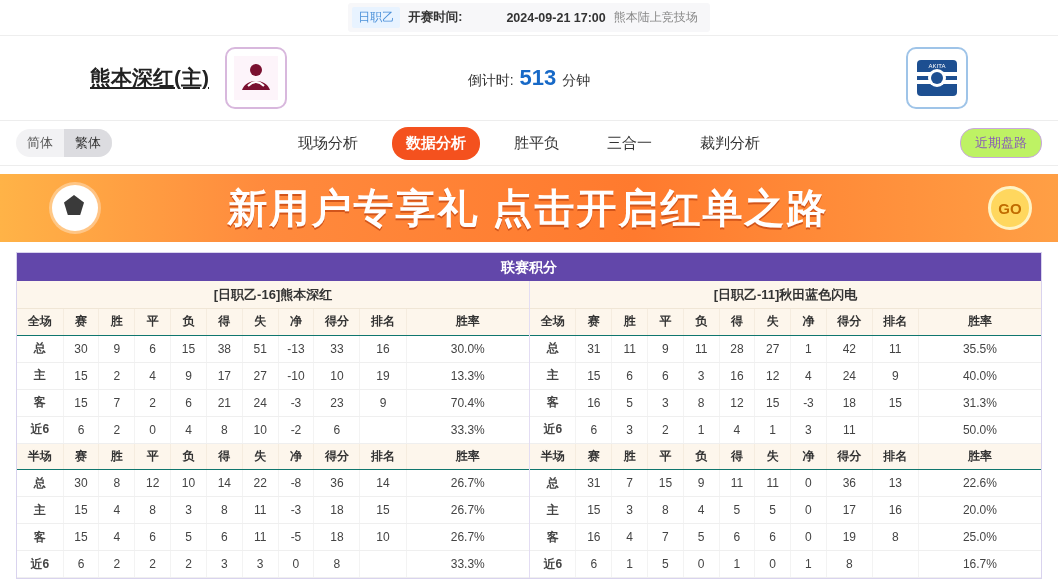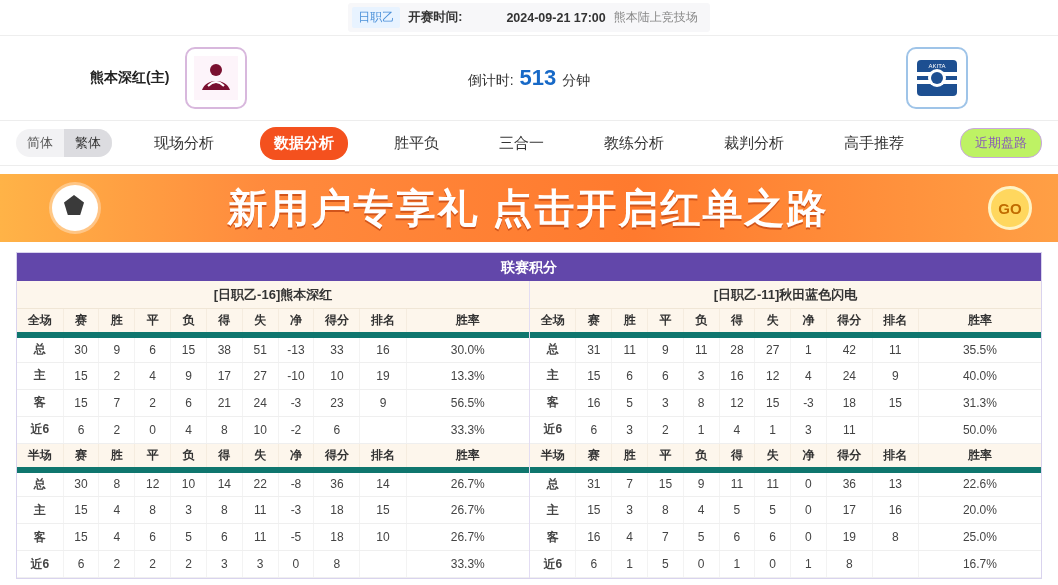--- a/index.html
+++ b/index.html
@@ -50,24 +50,25 @@
     padding: 0 90px;
   }
   .team {
     display: flex;
     align-items: center;
     gap: 16px;
   }
   .team.home { flex: 1; justify-content: flex-start; }
   .team.away { flex: 1; justify-content: flex-end; }
   .team-name {
-    font-size: 14px;
+    font-size: 21px;
     font-weight: bold;
     color: #222;
     white-space: nowrap;
+    text-decoration: underline;
   }
   .logo-box {
     width: 62px;
     height: 62px;
     border: 2px solid #d8b8dd;
     border-radius: 10px;
     background: #fff;
     display: flex;
     align-items: center;
     justify-content: center;
@@ -105,21 +106,21 @@
     margin-right: 20px;
   }
   .lang-item { padding: 5px 11px; color: #555; }
   .lang-item.active { background: #dcdce0; color: #333; }
   .nav-items {
     position: absolute;
     left: 0; right: 0;
     display: flex;
     justify-content: center;
     align-items: center;
-    gap: 32px;
+    gap: 20px;
     pointer-events: none;
   }
   .nav-item {
     font-size: 15px;
     color: #333;
     padding: 7px 14px;
     border-radius: 16px;
     white-space: nowrap;
     pointer-events: auto;
   }
@@ -218,21 +219,21 @@
   table.stats {
     width: 100%;
     border-collapse: collapse;
     font-size: 12px;
   }
   table.stats th {
     background: #fdf6ec;
     font-weight: bold;
     color: #333;
     height: 26px;
-    border-bottom: 6px solid #0f766e;
+    border-bottom: 1px solid #0f766e;
     border-right: 1px solid #f5ecdf;
     font-size: 12px;
   }
   table.stats td {
     height: 27px;
     text-align: center;
     border-bottom: 1px solid #efefef;
     border-right: 1px solid #f3f3f3;
     color: #444;
   }
@@ -292,23 +293,21 @@
 <div class="nav">
   <div class="lang-switch">
     <span class="lang-item">简体</span>
     <span class="lang-item active">繁体</span>
   </div>
   <div class="nav-items">
     <span class="nav-item">现场分析</span>
     <span class="nav-item active">数据分析</span>
     <span class="nav-item">胜平负</span>
     <span class="nav-item">三合一</span>
-    <span class="nav-item">教练分析</span>
     <span class="nav-item">裁判分析</span>
-    <span class="nav-item">高手推荐</span>
   </div>
   <button class="recent-btn">近期盘路</button>
 </div>
 
 <div class="banner">
   <span class="banner-ball"></span>
   <span class="banner-text">新用户专享礼  点击开启红单之路</span>
   <span class="banner-go">GO</span>
 </div>
 
@@ -364,21 +363,21 @@
               <td class="lbl c-blue">客</td>
               <td>15</td>
               <td>7</td>
               <td>2</td>
               <td>6</td>
               <td>21</td>
               <td>24</td>
               <td>-3</td>
               <td>23</td>
               <td>9</td>
-              <td>56.5%</td>
+              <td>70.4%</td>
             </tr>
             <tr>
               <td class="lbl c-green">近6</td>
               <td>6</td>
               <td>2</td>
               <td>0</td>
               <td>4</td>
               <td>8</td>
               <td>10</td>
               <td>-2</td>

